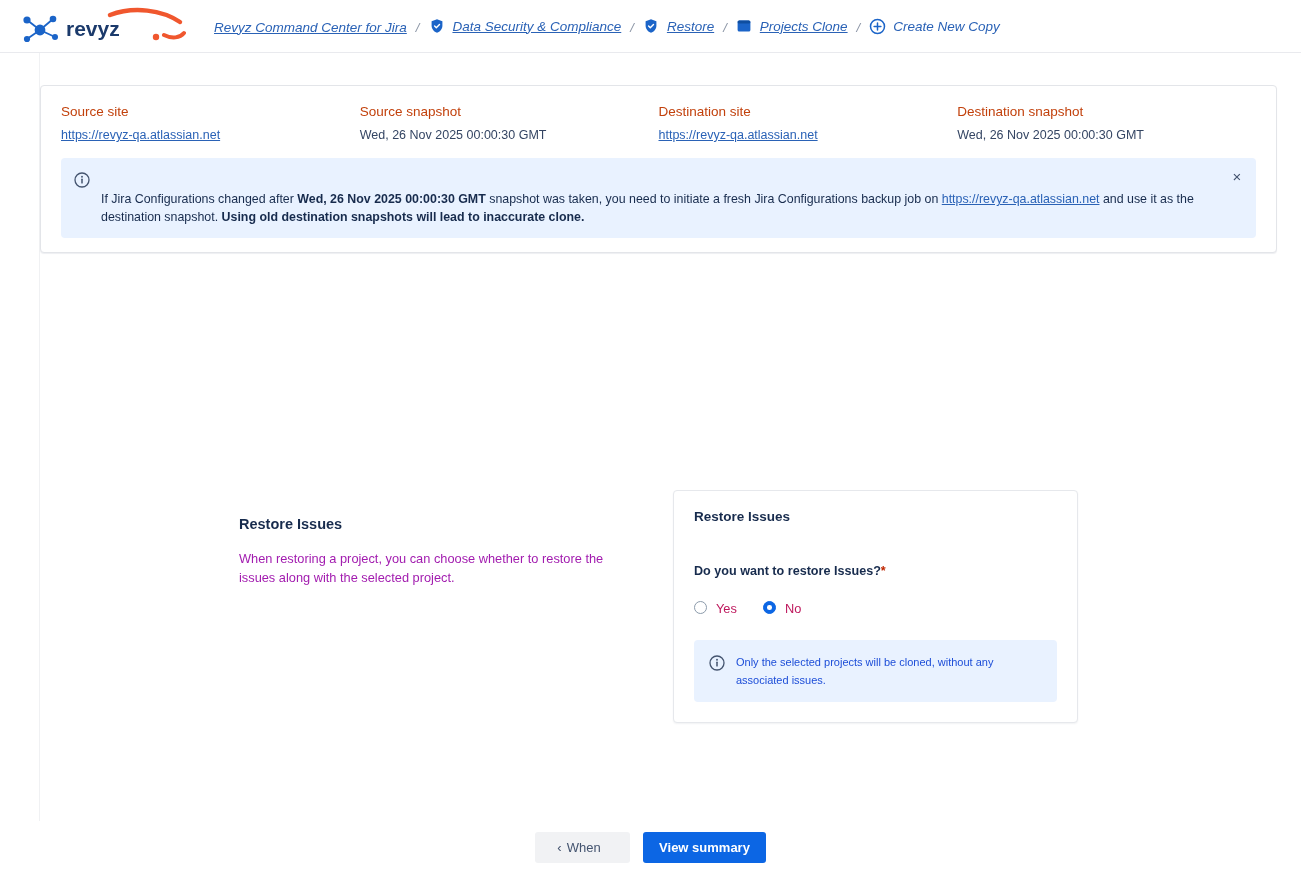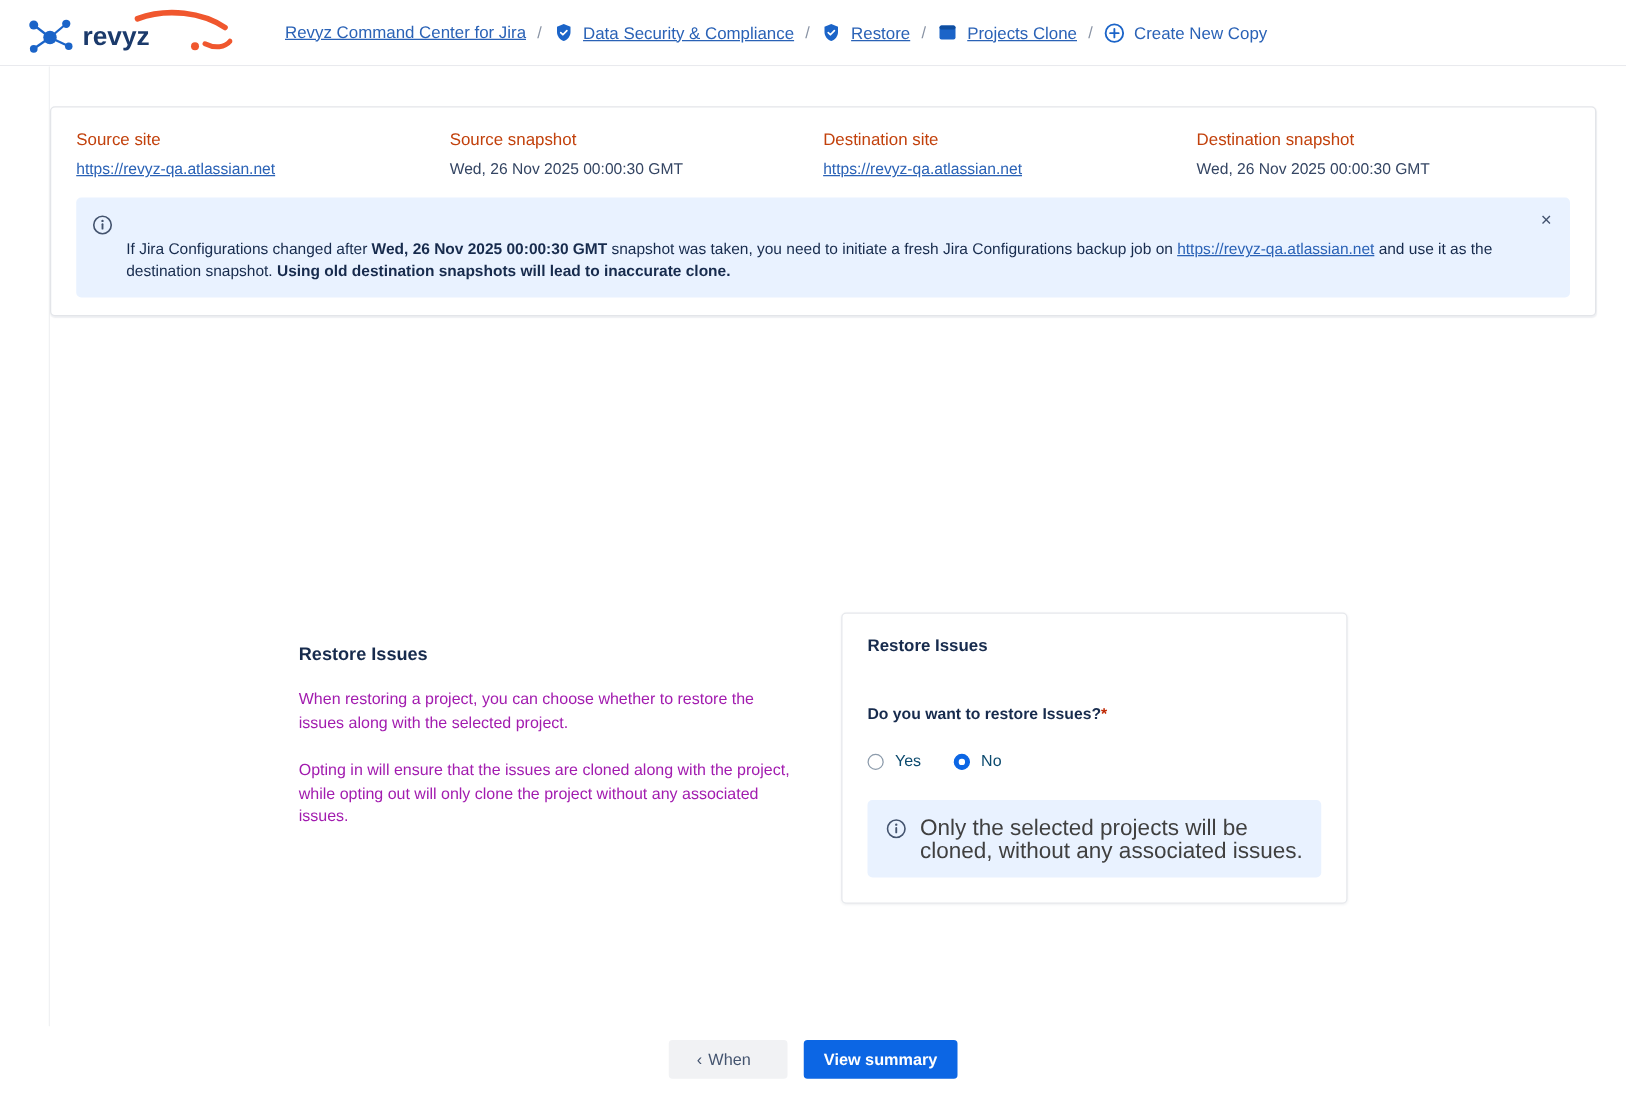--- a/index.html
+++ b/index.html
@@ -27,24 +27,25 @@
     height: 44px;
     position: relative;
     flex: none;
     display: flex;
     align-items: center;
   }
   .logo svg { display: block; }
 
   .breadcrumb {
     display: flex;
-    align-items: flex-start;
+    align-items: flex-end;
     gap: 0px;
-    margin-left: 42px;
+    margin-left: 28px;
     font-size: 13.5px;
+    font-style: italic;
   }
   .crumb {
     display: flex;
     align-items: center;
     gap: 7px;
     color: #2a62b6;
     white-space: nowrap;
   }
   .crumb .label { text-decoration: underline; }
   .crumb.current .label { text-decoration: none; color: #2a62b6; }
@@ -184,24 +185,24 @@
   .req { color: #bf2600; font-weight: bold; }
 
   .radios {
     display: flex;
     align-items: center;
     gap: 26px;
     margin-bottom: 24px;
   }
   .radio-opt {
     display: flex;
-    align-items: flex-end;
+    align-items: flex-start;
     gap: 9px;
     font-size: 12.8px;
-    color: #0c4a6e;
+    color: #be185d;
     cursor: pointer;
   }
   .dot {
     width: 13px; height: 13px;
     border-radius: 50%;
     border: 1.6px solid #8c9bab;
     background: #fff;
     position: relative;
     flex: none;
   }
@@ -221,23 +222,23 @@
 
   .note {
     background: #e9f2ff;
     border-radius: 4px;
     display: flex;
     align-items: flex-start;
     gap: 11px;
     padding: 13px 14px;
   }
   .note-text {
-    font-size: 18px;
+    font-size: 11px;
     line-height: 18px;
-    color: #404040;
+    color: #1d4ed8;
   }
 
   
   .footer {
     position: absolute;
     left: 0; right: 0;
     bottom: 0;
     height: 53px;
     display: flex;
     align-items: center;
@@ -401,21 +402,20 @@
       </div>
       <div class="alert-close">×</div>
     </div>
   </section>
 
   <div class="content">
 
     <div class="left-desc">
       <h2>Restore Issues</h2>
       <p>When restoring a project, you can choose whether to restore the issues along with the selected project.</p>
-      <p>Opting in will ensure that the issues are cloned along with the project, while opting out will only clone the project without any associated issues.</p>
     </div>
 
     <div class="card">
       <h3>Restore Issues</h3>
 
       <div class="q-label">
         <span>Do you want to restore Issues?</span><span class="req">*</span>
       </div>
 
       <div class="radios">

